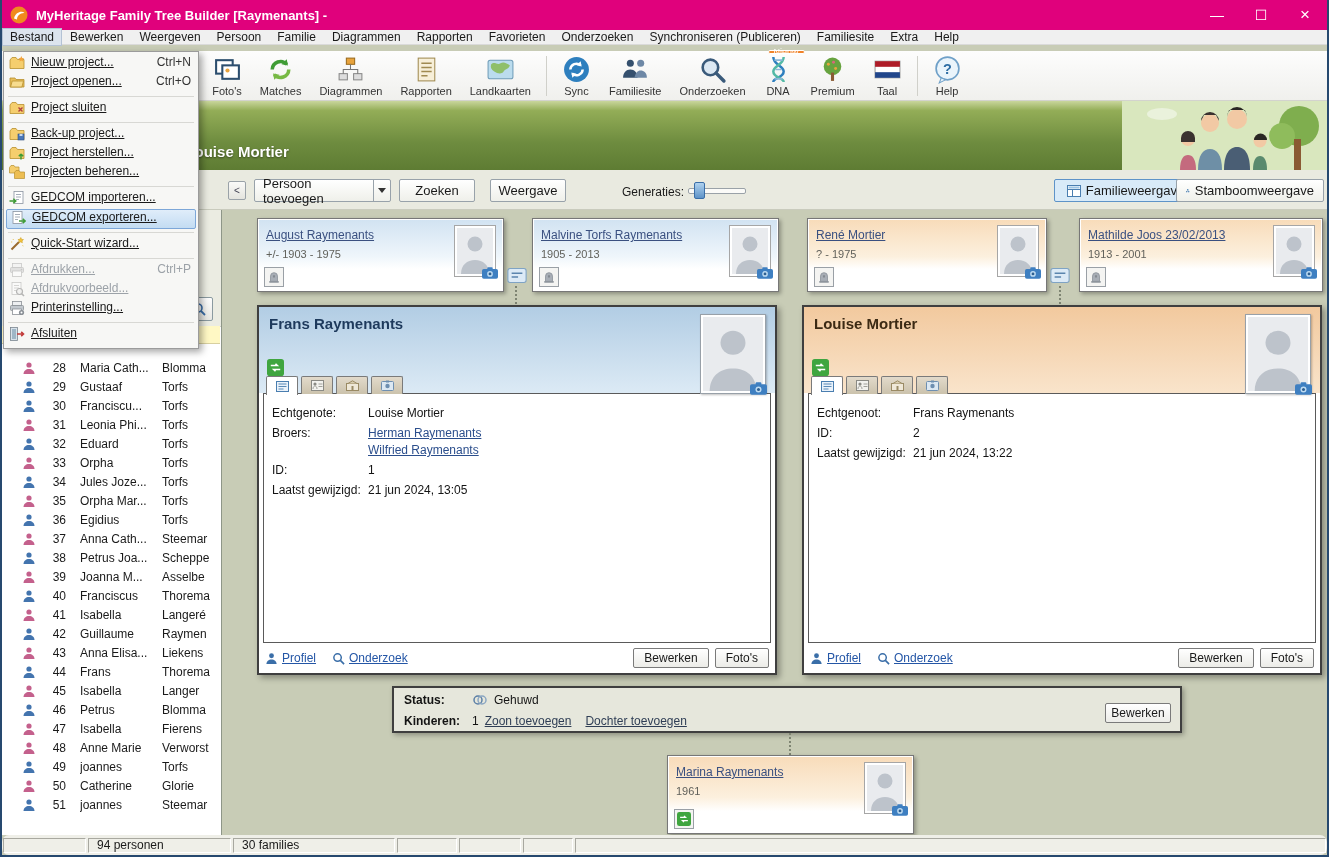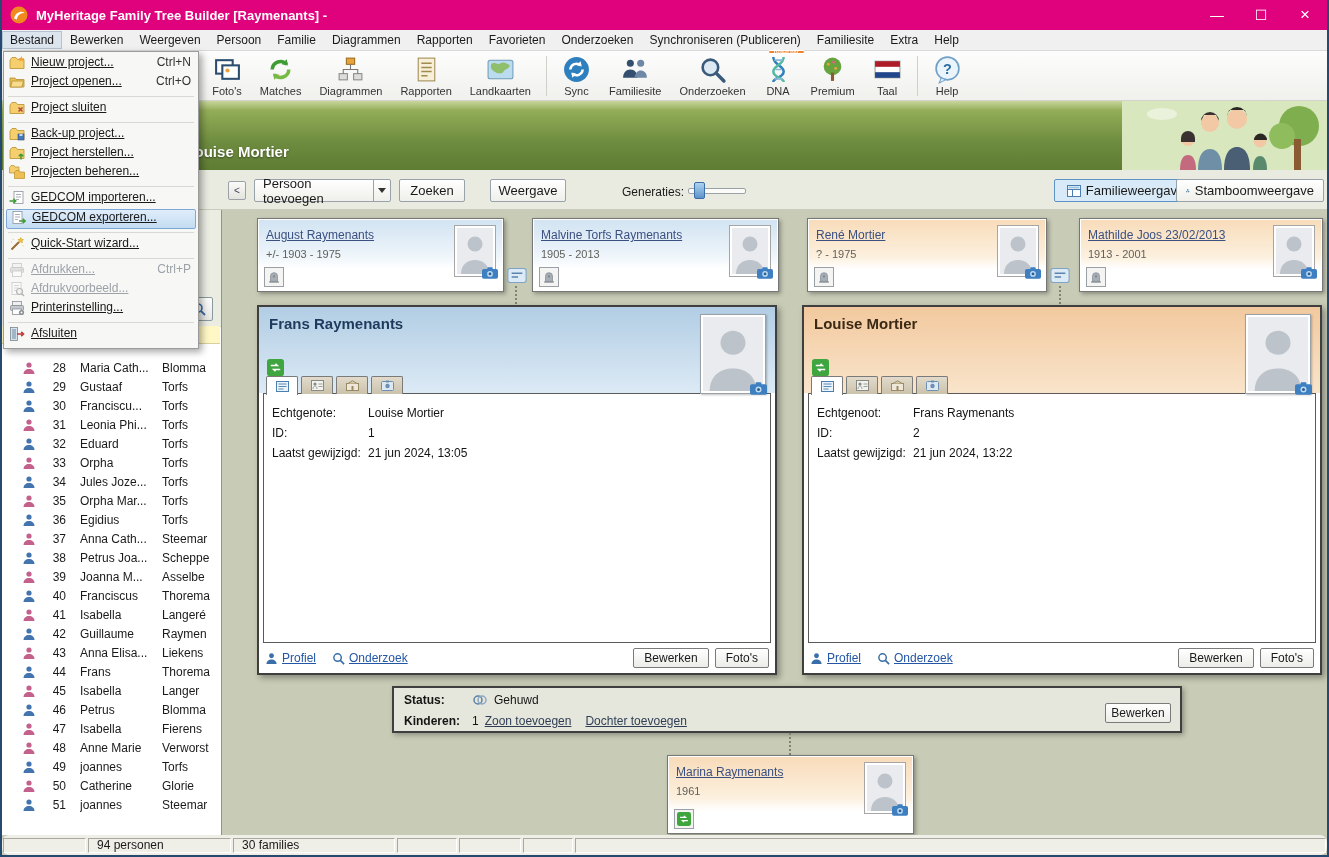--- a/index.html
+++ b/index.html
@@ -10,21 +10,21 @@
   .svgi svg{width:100%;height:100%;}
 
   
   .titlebar{position:absolute;top:0;left:0;right:0;height:30px;background:#E0017C;display:flex;align-items:center;}
   .tb-logo{width:18px;height:18px;margin-left:8px;}
   .tb-title{color:#fff;font-size:13px;font-weight:bold;margin-left:8px;}
   .win-controls{margin-left:auto;display:flex;height:100%;}
   .win-btn{width:44px;display:flex;align-items:center;justify-content:center;color:#fff;font-size:14px;cursor:pointer;}
 
   
-  .menubar{position:absolute;top:30px;left:0;right:0;height:21px;background:#F0F0F0;border-bottom:1px solid #DADADA;
+  .menubar{position:absolute;top:30px;left:0;right:0;height:15px;background:#F0F0F0;border-bottom:1px solid #DADADA;
            display:flex;align-items:center;font-size:12px;color:#1A1A1A;box-sizing:border-box;}
   .mb-item{padding:2px 8px;cursor:pointer;white-space:nowrap;}
   .mb-item.open{background:#DCE4EE;border:1px solid #B4C2D4;padding:1px 7px;}
 
   
   .toolbar{position:absolute;top:51px;left:0;right:0;height:50px;background:linear-gradient(#FDFDFD,#F0F0ED);
            border-bottom:1px solid #D3D3CE;box-sizing:border-box;}
   .toolbar-items{position:absolute;left:130px;top:2px;display:flex;align-items:center;}
   .tb-item{display:flex;flex-direction:column;align-items:center;justify-content:center;height:46px;padding:0 9px;
            font-size:11px;color:#333;cursor:pointer;}
@@ -330,21 +330,21 @@
   </div>
 
   <div class="subbar">
     <div class="collapse-btn">&lt;</div>
     <div class="sb-btn" style="left:252px;width:137px;padding:0">
       <span class="split-main">Persoon toevoegen</span>
       <span class="split-caret">
           <span class="caret"></span>
         </span>
     </div>
-    <div class="sb-btn" style="left:397px;width:66px">Zoeken</div>
+    <div class="sb-btn" style="left:397px;width:76px">Zoeken</div>
     <div class="sb-btn" style="left:488px;width:76px">Weergave</div>
     <span class="gen-label">Generaties:</span>
     <div class="slider">
       <div class="slider-track"></div>
       <div class="slider-handle"></div>
     </div>
     <div class="sb-btn view-btn sel" style="left:1052px;width:143px">
       <span class="vb-ic svgi"><svg viewBox="0 0 14 12">
             <rect x="0.5" y="0.5" width="13" height="11" fill="#fff" stroke="#4A7EB0"></rect>
             <rect x="1.5" y="1.5" width="11" height="2" fill="#9CC4E4"></rect>
@@ -751,20 +751,24 @@
                   <circle cx="6.5" cy="6" r="2.2" fill="#6E8FB0"></circle>
                 </svg></span>
             </span>
         </div>
         <div class="bc-body" id="husband-fields">
             <div class="fld">
               <span class="fld-l">Echtgenote:</span>
               <span class="fld-v"><span>Louise Mortier</span></span>
             </div>
             <div class="fld">
+              <span class="fld-l">Broers:</span>
+              <span class="fld-v"><a class="lnk">Herman Raymenants</a><br><a class="lnk">Wilfried Raymenants</a></span>
+            </div>
+            <div class="fld">
               <span class="fld-l">ID:</span>
               <span class="fld-v"><span>1</span></span>
             </div>
             <div class="fld">
               <span class="fld-l">Laatst gewijzigd:</span>
               <span class="fld-v"><span>21 jun 2024, 13:05</span></span>
             </div>
           </div>
         <div class="bc-foot">
           <span class="foot-lnk">

